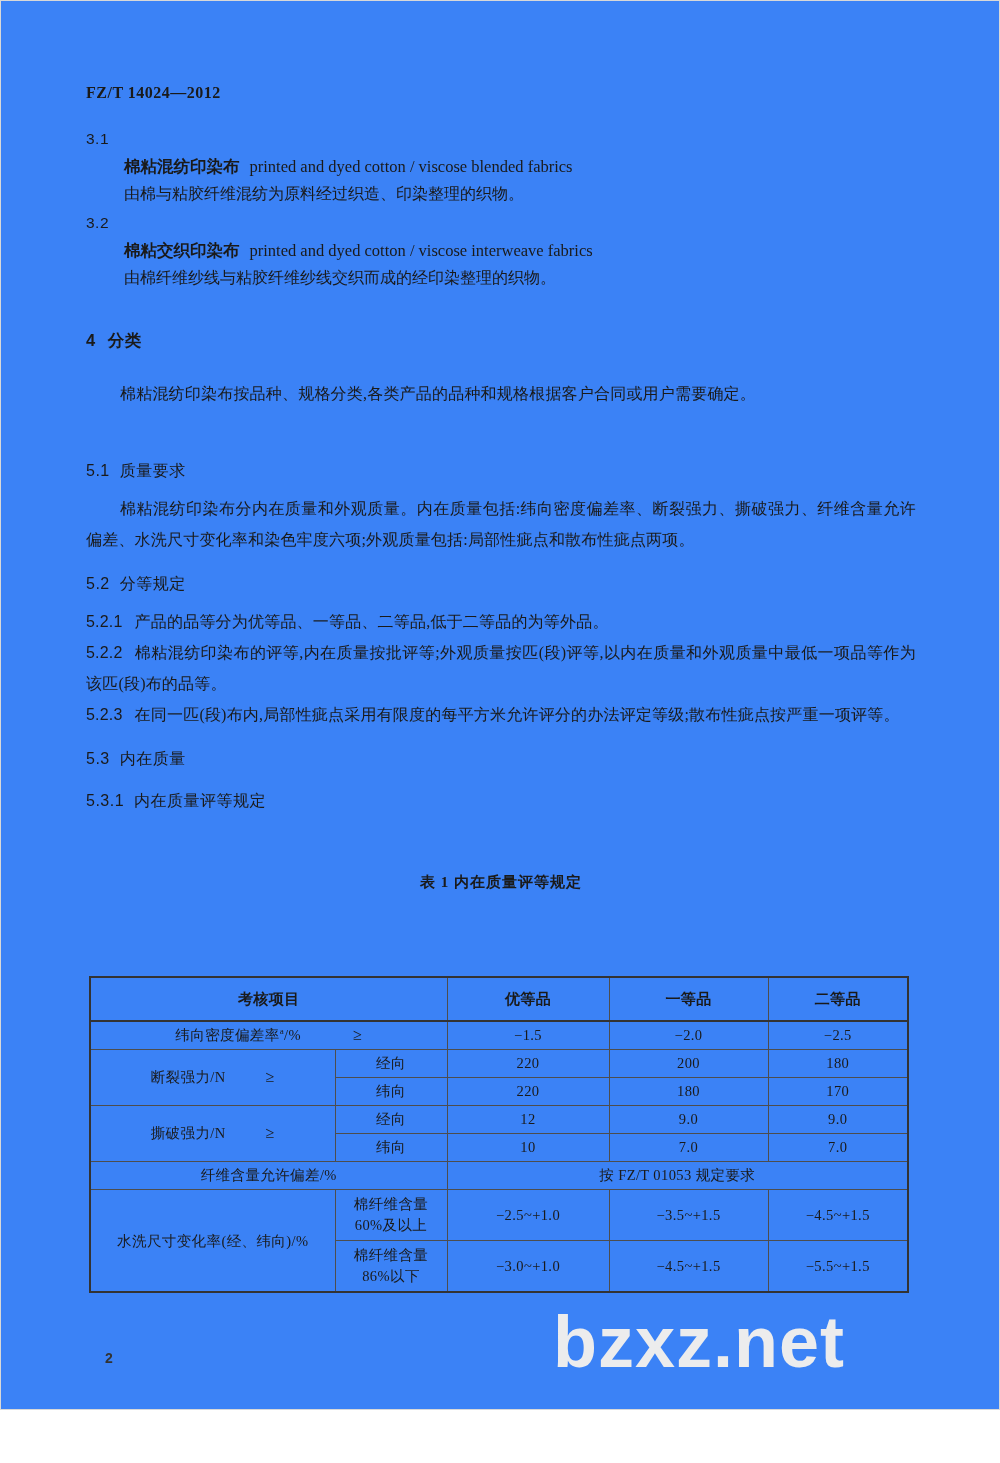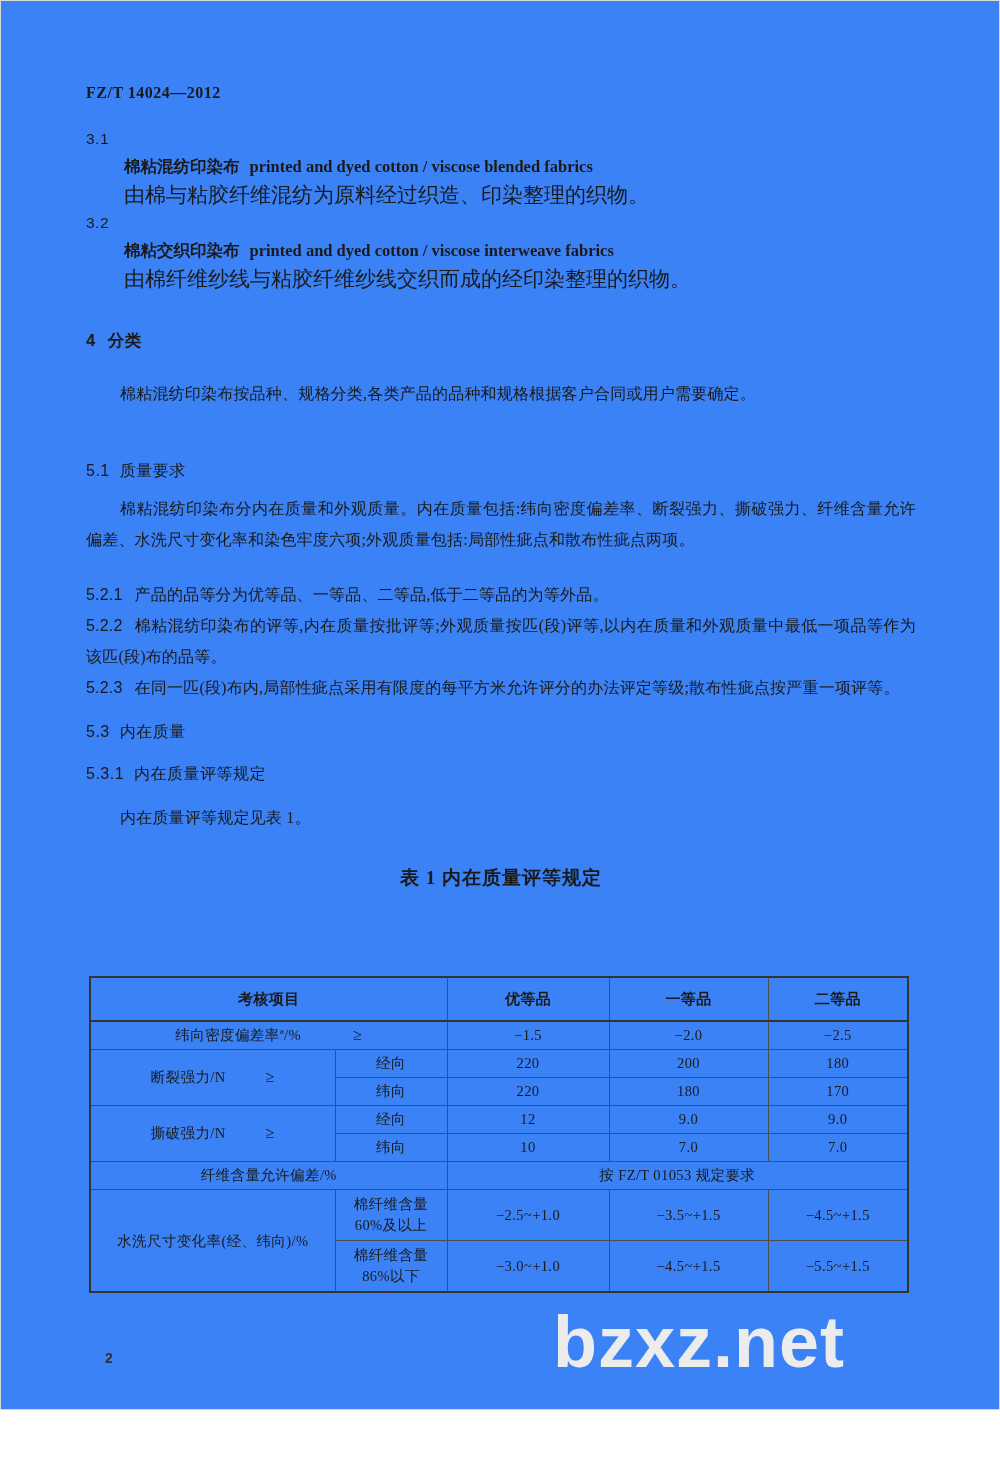--- a/index.html
+++ b/index.html
@@ -56,28 +56,29 @@
   }
   .term-line {
     margin: 0;
     padding-left: 38px;
     font-size: 16.5px;
     line-height: 29px;
     font-weight: bold;
   }
   .term-en {
     font-family: "Liberation Serif", serif;
-    font-weight: bold;
+    font-weight: normal;
     padding-left: 10px;
   }
   .term-def {
     margin: 0;
     padding-left: 38px;
-    font-size: 21px;
+    font-size: 16px;
     line-height: 29px;
+    font-family: Liberation Mono, monospace;
   }
   .section-head {
     margin: 0;
     font-family: "Liberation Sans", "DejaVu Sans", sans-serif;
     font-size: 16.5px;
     font-weight: bold;
     line-height: 28px;
     letter-spacing: 0.5px;
   }
   .section-head .sh-num {
@@ -115,23 +116,23 @@
   .para-num .pn {
     font-family: "Liberation Sans", "DejaVu Sans", sans-serif;
     padding-right: 12px;
   }
   .sp-xs { height: 9px; }
   .sp-s  { height: 15px; }
   .sp-m  { height: 24px; }
   .sp-l  { height: 32px; }
 
   .table-caption {
-    margin: 8px;
+    margin: 16px;
     text-align: center;
-    font-size: 19px;
+    font-size: 15px;
     font-weight: bold;
     letter-spacing: 1px;
     line-height: 26px;
   }
   .tbl-wrap {
     position: absolute;
     left: 88px;
     top: 975px;
     width: 818px;
   }
@@ -251,20 +252,23 @@
     <p class="sub-head">
       <span class="sh-num">5.1</span><span>质量要求</span>
     </p>
 
     <div class="sp-xs"></div>
 
     <p class="para indent">棉粘混纺印染布分内在质量和外观质量。内在质量包括:纬向密度偏差率、断裂强力、撕破强力、纤维含量允许偏差、水洗尺寸变化率和染色牢度六项;外观质量包括:局部性疵点和散布性疵点两项。</p>
 
     <div class="sp-s"></div>
 
+    <p class="sub-head">
+      <span class="sh-num">5.2</span><span>分等规定</span>
+    </p>
 
     <div class="sp-xs"></div>
 
     <p class="para-num">
       <span class="pn">5.2.1</span><span>产品的品等分为优等品、一等品、二等品,低于二等品的为等外品。</span>
     </p>
     <p class="para-num">
       <span class="pn">5.2.2</span><span>棉粘混纺印染布的评等,内在质量按批评等;外观质量按匹(段)评等,以内在质量和外观质量中最低一项品等作为该匹(段)布的品等。</span>
     </p>
     <p class="para-num">
@@ -278,21 +282,20 @@
     </p>
 
     <div class="sp-s"></div>
 
     <p class="sub-head">
       <span class="sh-num">5.3.1</span><span>内在质量评等规定</span>
     </p>
 
     <div class="sp-s"></div>
 
-    <p class="para indent">内在质量评等规定见表 1。</p>
 
     <div class="sp-m"></div>
 
     <p class="table-caption">表 1   内在质量评等规定</p>
 
   </div>
 
   <div class="tbl-wrap">
     <table class="spec">
       <colgroup>

